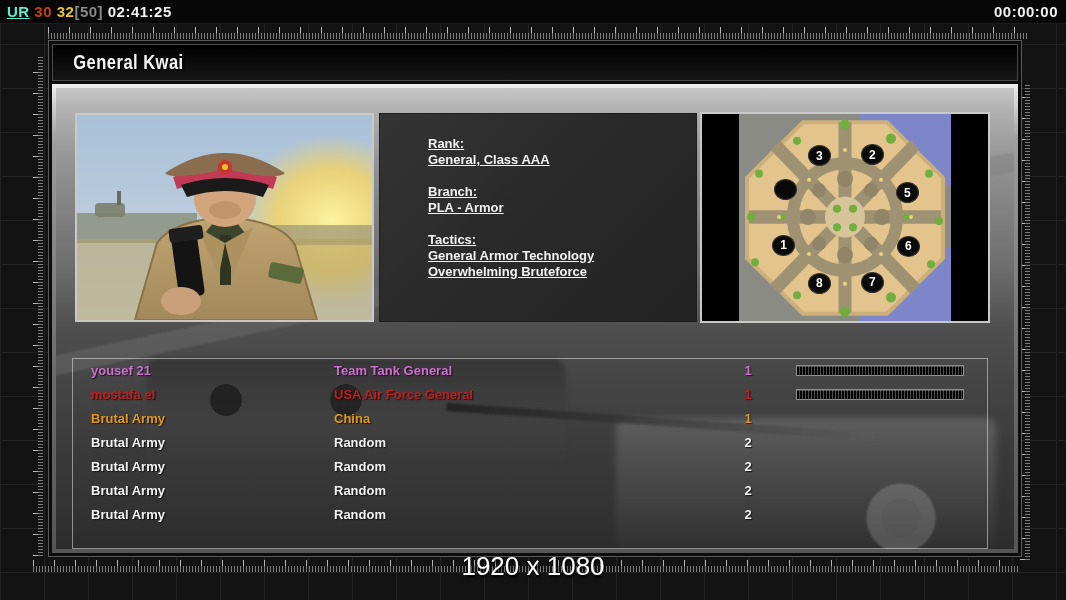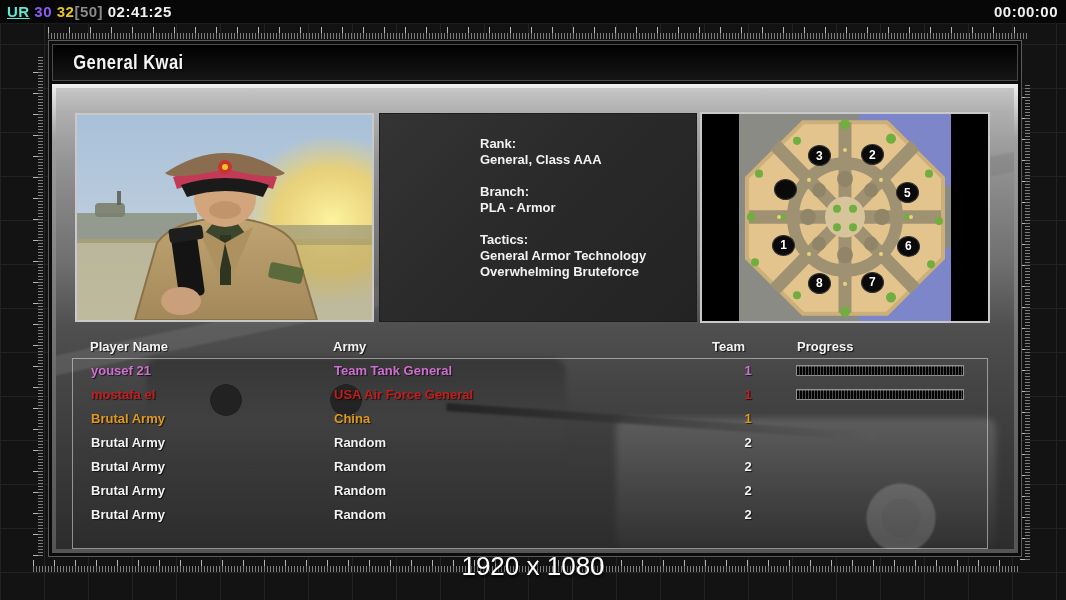--- a/index.html
+++ b/index.html
@@ -84,21 +84,21 @@
     position:absolute;left:19px;top:25px;width:299px;height:209px;
     border:2px solid #c9c9c9;box-sizing:border-box;background:#9db8d2;
   }
   .portrait-box svg{display:block;width:100%;height:100%;}
   .info-box{
     position:absolute;left:323px;top:25px;width:318px;height:209px;
     box-sizing:border-box;border:1px solid #1e1e1e;
     background:linear-gradient(135deg,#343434 0%,#2a2a2a 45%,#232323 100%);
     color:#f2f2f2;font-size:13px;font-weight:bold;line-height:16px;
   }
-  .info-inner{padding:22px 10px 0 100px;}
+  .info-inner{padding:22px 10px 0 48px;text-decoration:underline;}
   .info-gap{height:16px;}
   .map-box{
     position:absolute;left:644px;top:24px;width:290px;height:211px;
     border:2px solid #c9c9c9;box-sizing:border-box;background:#000;
     display:flex;align-items:stretch;justify-content:center;
   }
   .map-wrap{position:relative;width:212px;height:100%;}
   .map-wrap svg{display:block;width:100%;height:100%;}
   .map-marker{
     position:absolute;width:21px;height:19px;margin:-10px 0 0 -11px;
@@ -133,21 +133,21 @@
   
   .resolution{
     position:absolute;left:0;top:551px;width:1066px;text-align:center;
     color:#fff;font-size:26px;text-shadow:1px 2px 3px #000;z-index:5;
   }
 </style>
 </head>
 <body>
 
 <div class="statusbar">
-  <div class="left"><span id="st-ur" style="color: #5eead4; text-decoration: underline;">UR</span> <span id="st-fps" style="color: #8b5cf6;">30</span> <span id="st-cap" style="color: rgb(232, 197, 32);">32</span><span id="st-br" style="color: rgb(138, 138, 138);">[50]</span> <span id="st-time" style="color: rgb(240, 240, 240);">02:41:25</span></div>
+  <div class="left"><span id="st-ur" style="color: #5eead4; text-decoration: underline;">UR</span> <span id="st-fps" style="color: #c2410c;">30</span> <span id="st-cap" style="color: rgb(232, 197, 32);">32</span><span id="st-br" style="color: rgb(138, 138, 138);">[50]</span> <span id="st-time" style="color: rgb(240, 240, 240);">02:41:25</span></div>
   <div class="right">00:00:00</div>
 </div>
 
 <div class="ruler-h" style="left:48px;top:27px;width:980px;"></div>
 <div class="ruler-v" style="left:33px;top:56px;height:500px;"></div>
 <div class="ruler-v" style="left:1020px;top:84px;height:476px;"></div>
 <div class="ruler-h" style="left:33px;top:560px;width:987px;"></div>
 
 <div class="panel">
   <div class="titlebar">
@@ -276,26 +276,20 @@
             <div class="map-marker" style="left: 62.7%; top: 19.4%;">2</div>
             <div class="map-marker" style="left: 21.7%; top: 36.3%;"></div>
             <div class="map-marker" style="left: 79.2%; top: 37.8%;">5</div>
             <div class="map-marker" style="left: 20.8%; top: 63.2%;">1</div>
             <div class="map-marker" style="left: 79.7%; top: 63.7%;">6</div>
             <div class="map-marker" style="left: 37.7%; top: 81.6%;">8</div>
             <div class="map-marker" style="left: 62.7%; top: 81.1%;">7</div>
           </div>
       </div>
 
-      <div class="tbl-header">
-        <span class="col-name">Player Name</span>
-        <span class="col-army">Army</span>
-        <span class="col-team">Team</span>
-        <span class="col-progress">Progress</span>
-      </div>
       <div class="tbl-box" id="tbl-box">
           <div class="trow">
             <span class="c-name" style="color: rgb(207, 111, 208);">yousef 21</span>
             <span class="c-army" style="color: rgb(207, 111, 208);">Team Tank General</span>
             <span class="c-team" style="color: rgb(207, 111, 208);">1</span>
             <div class="c-bar" style="width: 168px;"></div>
           </div>
           <div class="trow">
             <span class="c-name" style="color: rgb(197, 29, 29);">mostafa el</span>
             <span class="c-army" style="color: rgb(197, 29, 29);">USA Air Force General</span>

